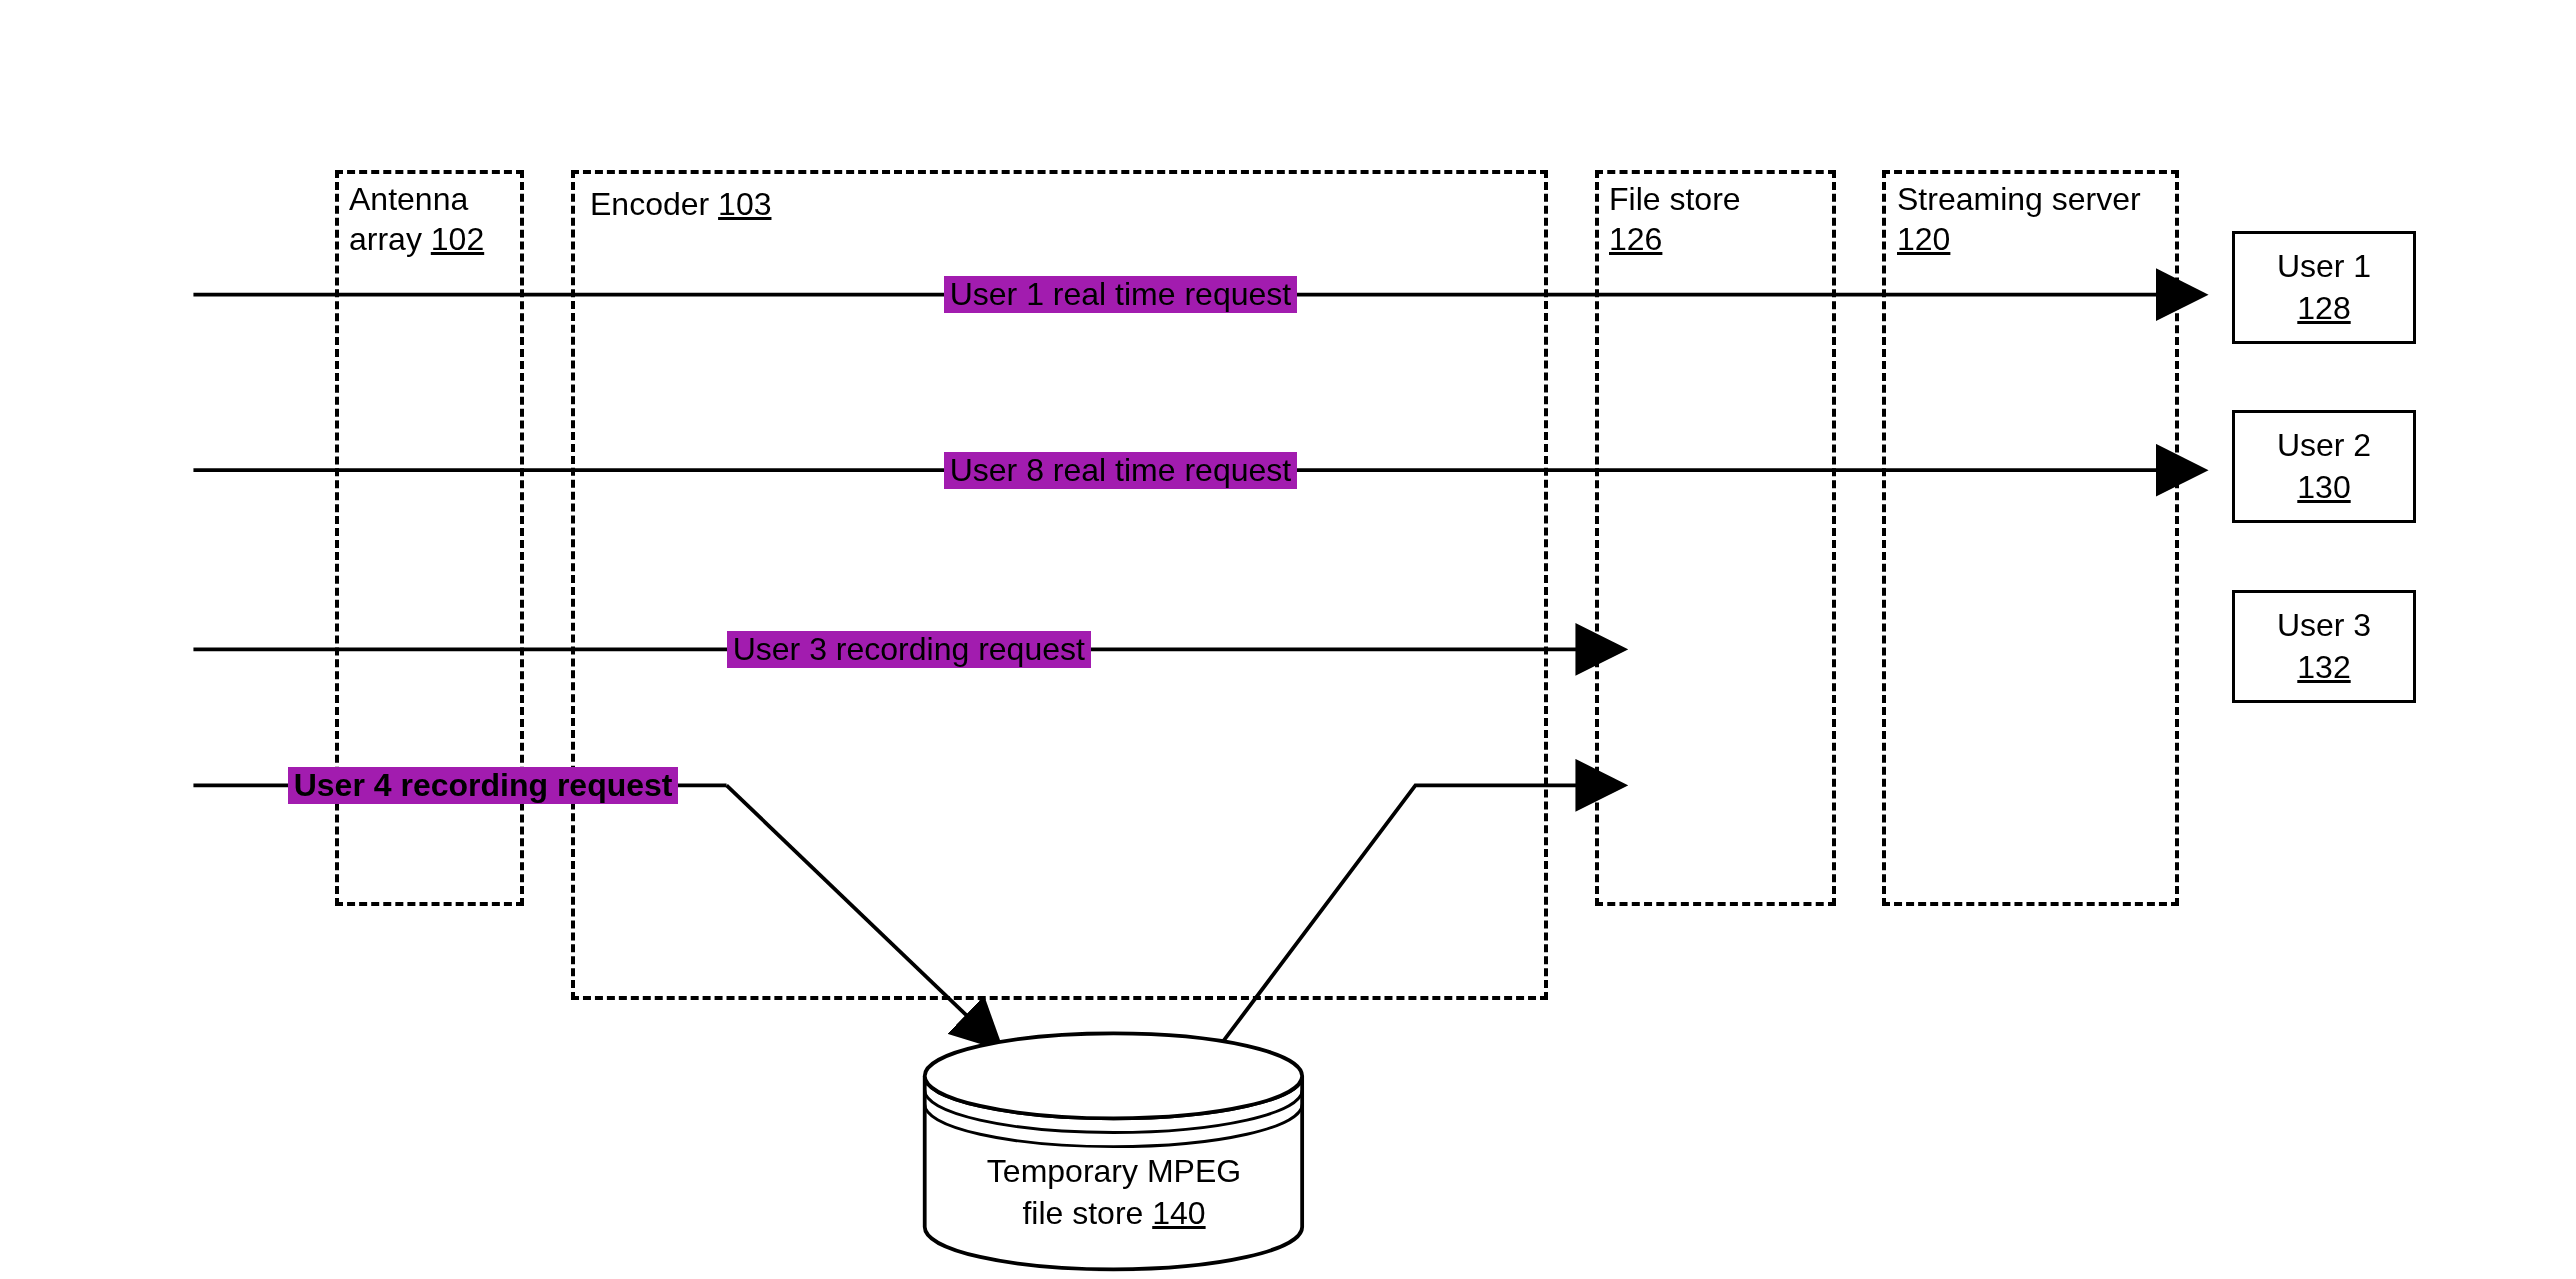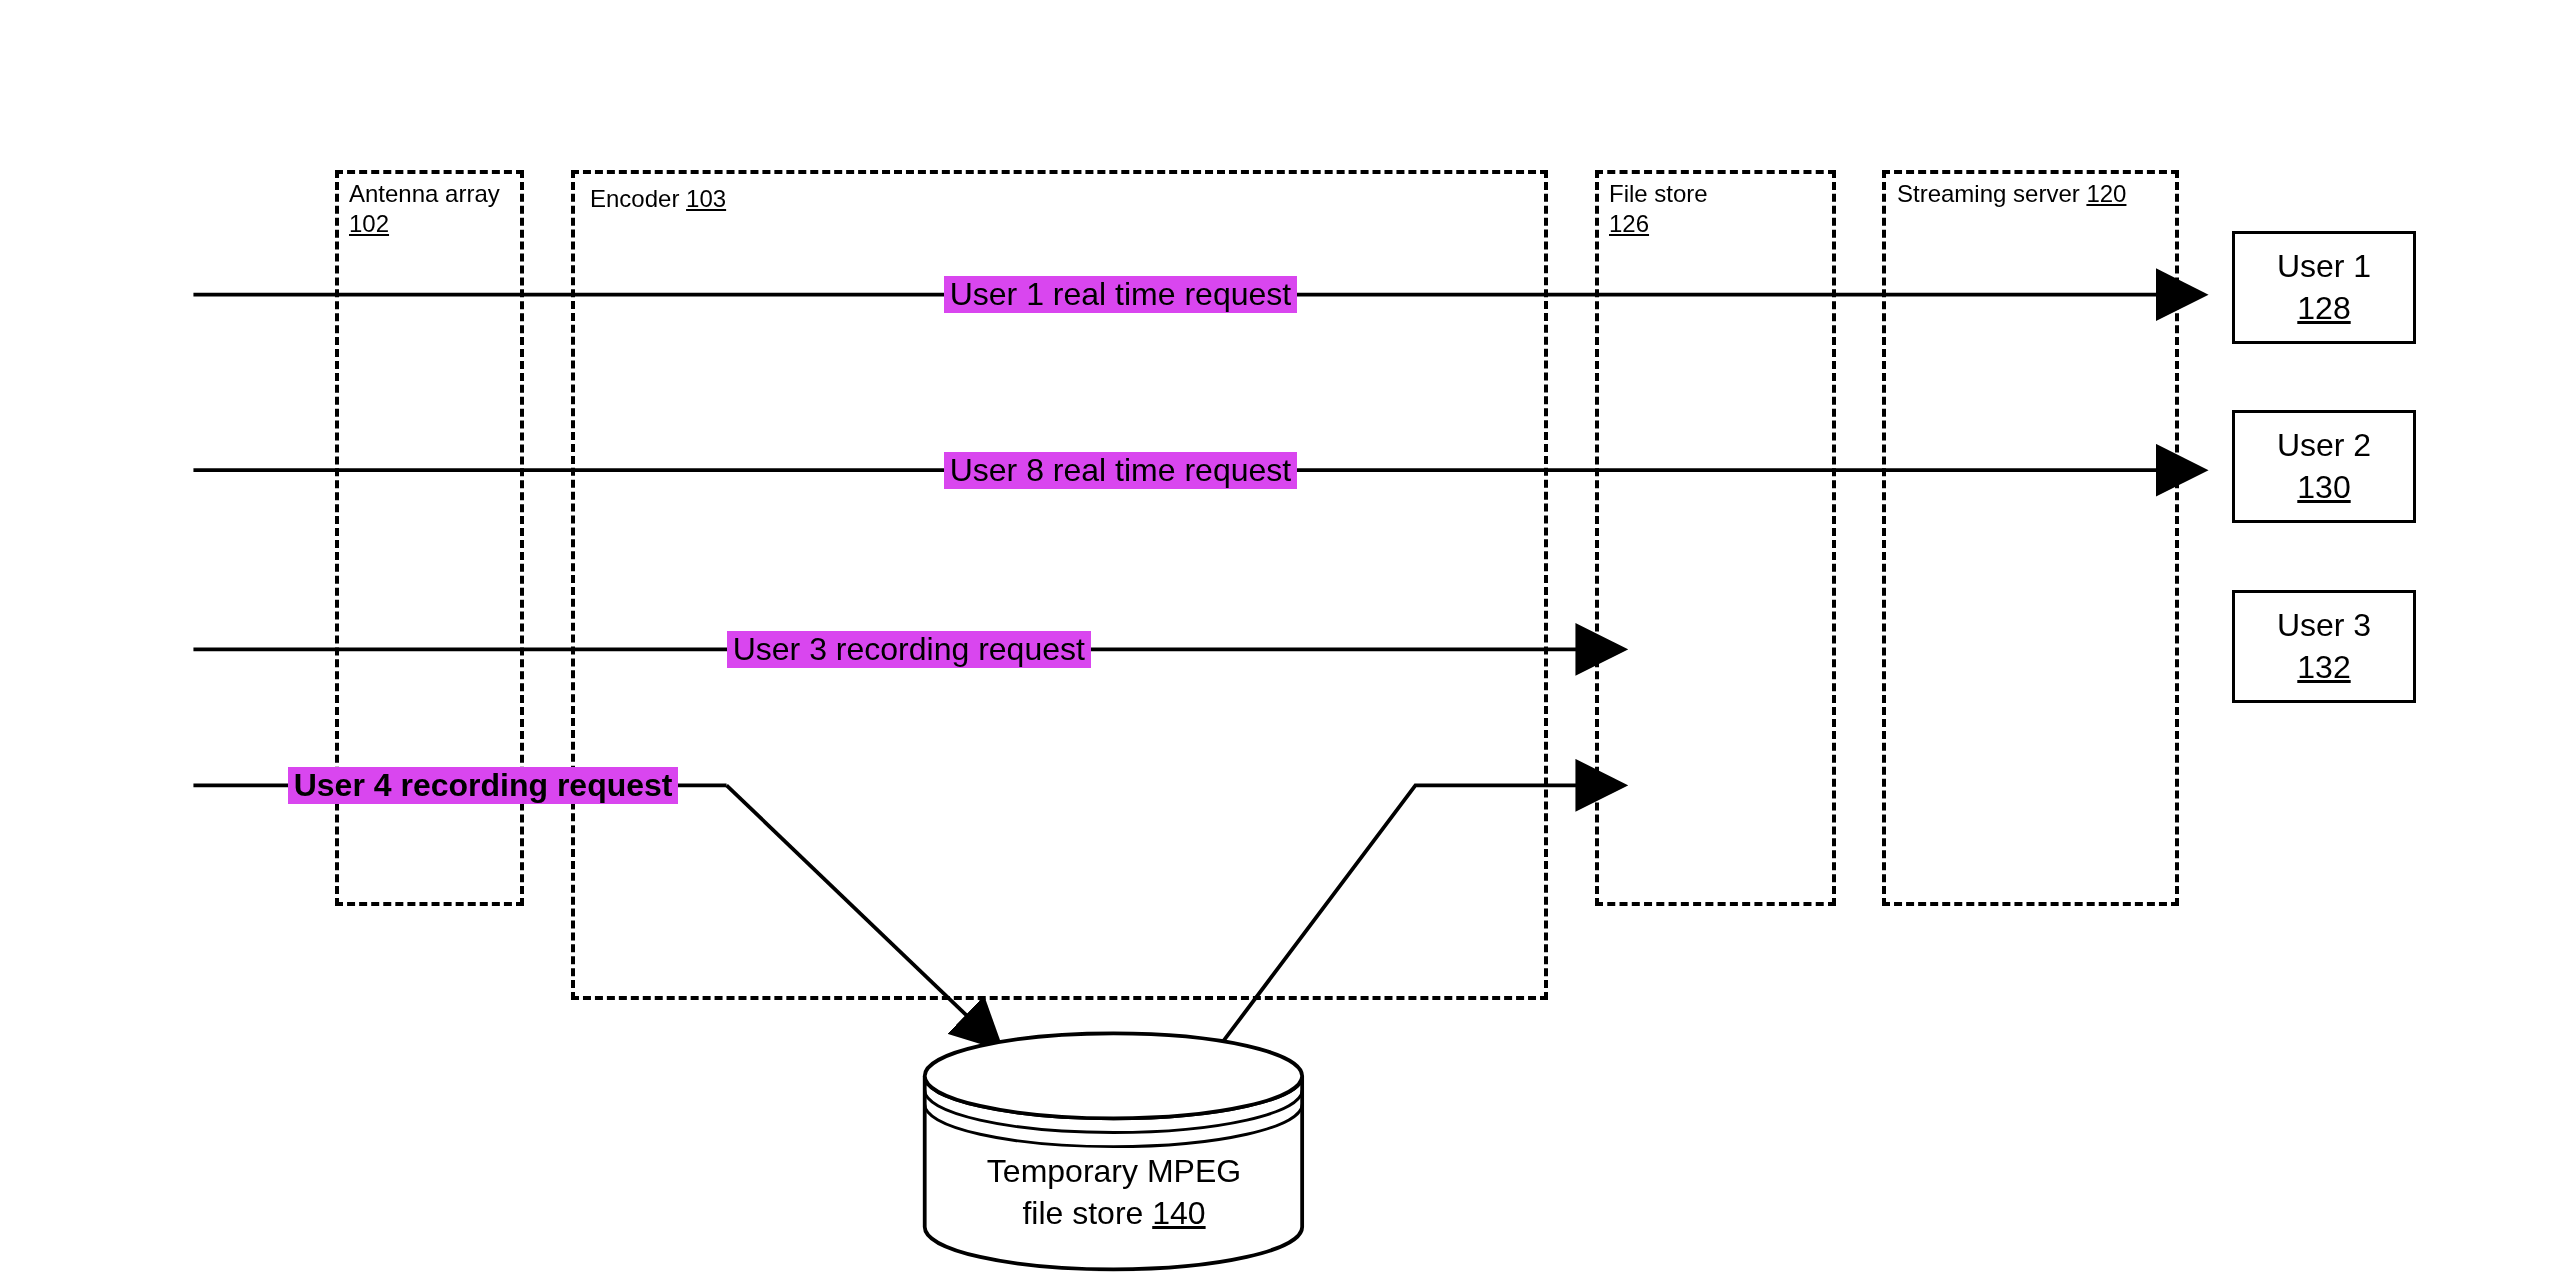--- a/index.html
+++ b/index.html
@@ -25,32 +25,32 @@
     position: absolute;
     border: 3.8px solid #000;
     display: flex;
     flex-direction: column;
     align-items: center;
     justify-content: center;
     background: #fff;
   }
   .box-label {
     position: absolute;
-    font-size: 24px;
+    font-size: 32px;
     line-height: 1.25;
     color: #000;
   }
   .ref {
     text-decoration: underline;
   }
   .flow-label {
     position: absolute;
     font-size: 32px;
     color: #000;
-    background: #d946ef;
+    background: #a21caf;
     padding: 0 5.7px;
     white-space: nowrap;
   }
   .user-label {
     font-size: 32px;
     line-height: 1.3;
     text-align: center;
   }
   svg {
     position: absolute;

